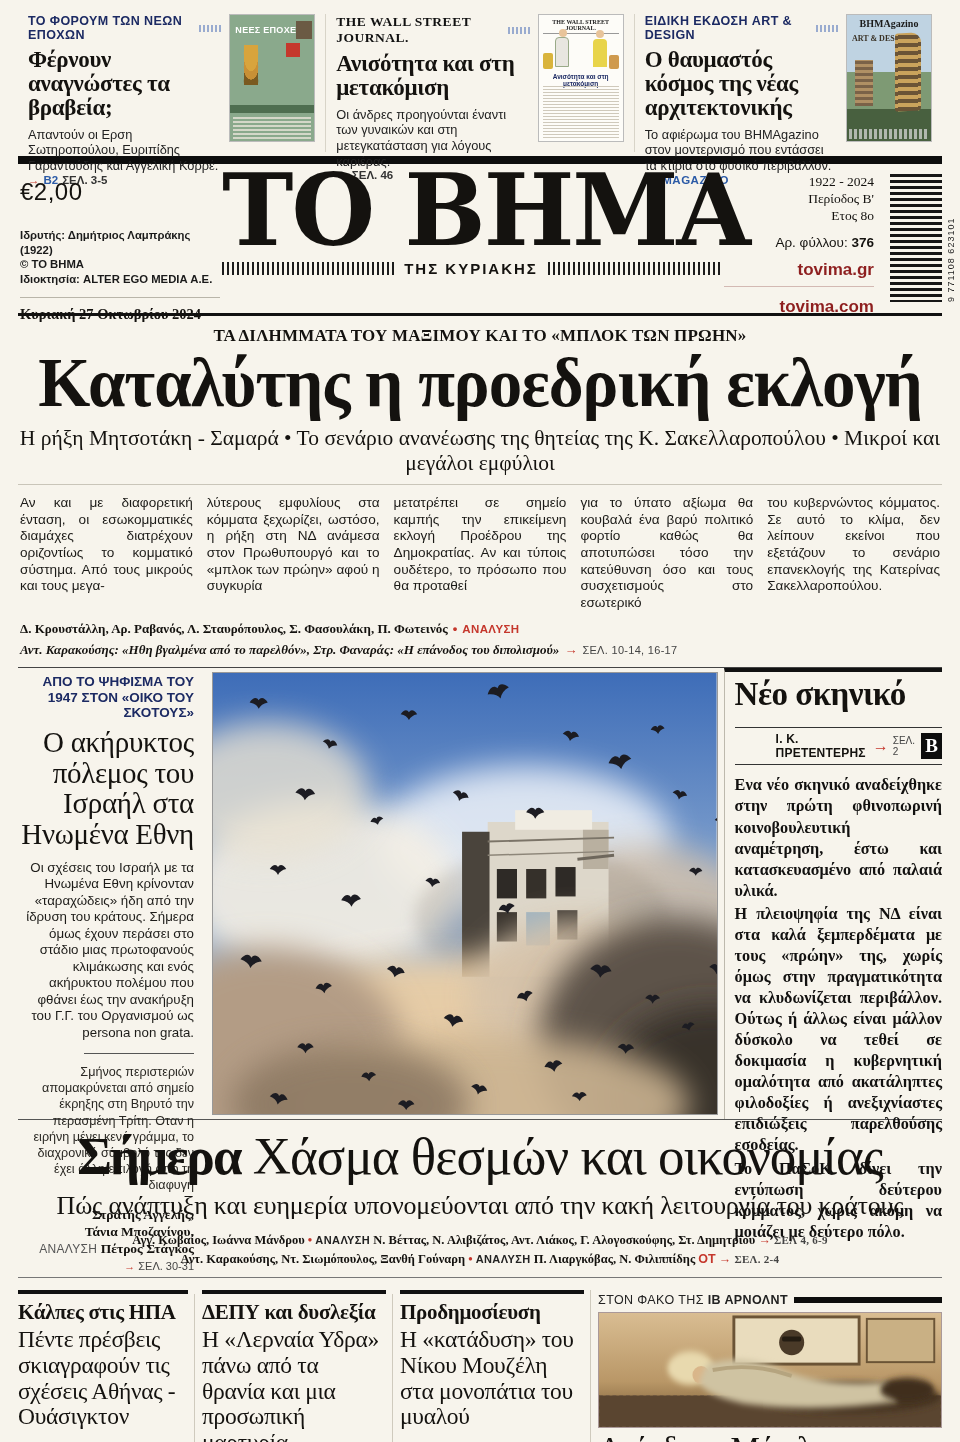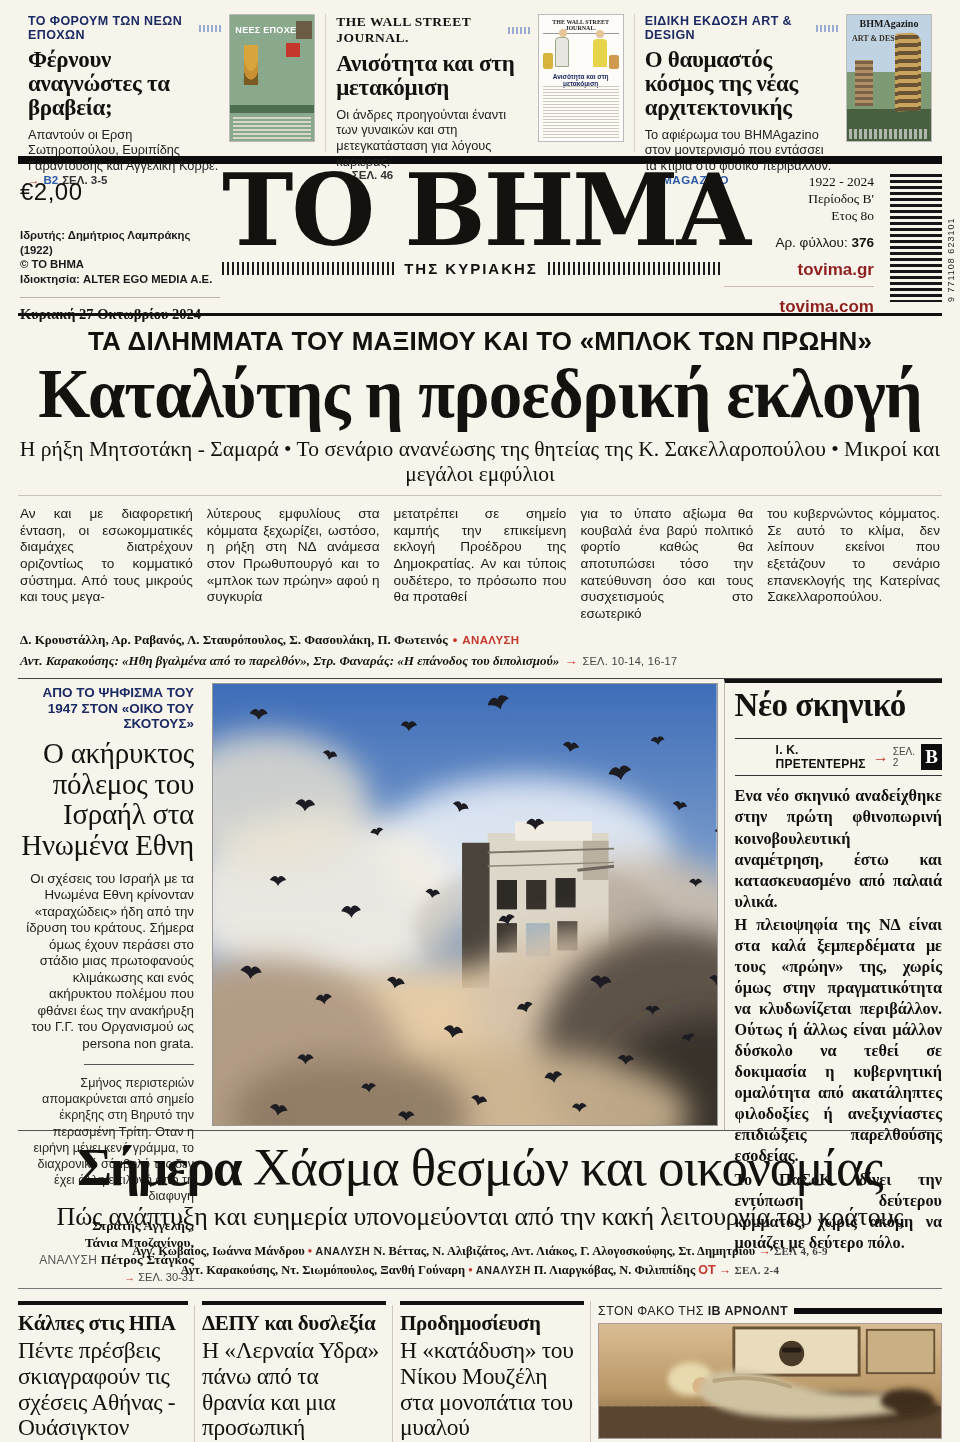--- a/index.html
+++ b/index.html
@@ -84,21 +84,21 @@
   .mast-issue { margin-top:10px; font-size:13.5px; }
   .mast-issue b { font-weight:bold; }
   .mast-site { margin-top:10px; font-size:17px; font-weight:bold; color:#8e1f1f; }
   .mast-site-rule { border:none; border-top:1px solid #d3b9b3; margin:6px 0; }
   .barcode { position:absolute; right:0; top:10px; width:52px; height:128px;
       background:repeating-linear-gradient(180deg,#161616 0 3px,#f7f4ec 3px 6px); }
   .barcode-num { position:absolute; right:-14px; top:0; height:128px; writing-mode:vertical-rl; transform:rotate(180deg); font-size:9px; letter-spacing:1px; color:#222;}
 
   
   .lead { padding-top:10px; border-bottom:1px solid #444; }
-  .lead-kicker { text-align:center; font-family:Liberation Sans, sans-serif; font-weight:bold; font-size:26px; letter-spacing:.2px; }
+  .lead-kicker { text-align:center; font-family:Liberation Serif, serif; font-weight:bold; font-size:17px; letter-spacing:.2px; }
   .lead-headline { text-align:center; font-family:"Liberation Serif","DejaVu Serif",serif; font-weight:bold; font-size:67px; letter-spacing:-1px; line-height:1.02; margin-top:2px; transform:scaleY(1.03); }
   .lead-subhead { text-align:center; font-family:"Liberation Serif","DejaVu Serif",serif; font-size:21.5px; margin-top:10px; padding-bottom:8px; border-bottom:1px solid #c9c5b9; }
   .lead-cols { display:flex; gap:14px; padding:10px 2px 2px; }
   .lead-col { flex:1; font-size:13.6px; line-height:1.22; text-align:justify; color:#1b1a17; }
   .lead-byline { display:flex; flex-wrap:wrap; gap:5px; align-items:baseline; padding:8px 2px 9px; font-size:13px; }
   .lead-byline .names { font-family:"Liberation Serif","DejaVu Serif",serif; font-weight:bold; }
   .an-label { color:#c5372c; font-weight:bold; font-size:11.5px; letter-spacing:.4px; }
   .lead-byline .quotes { font-family:"Liberation Serif","DejaVu Serif",serif; font-style:italic; font-weight:bold; }
   .small-ref { font-size:11px; color:#444; letter-spacing:.3px; }
 

